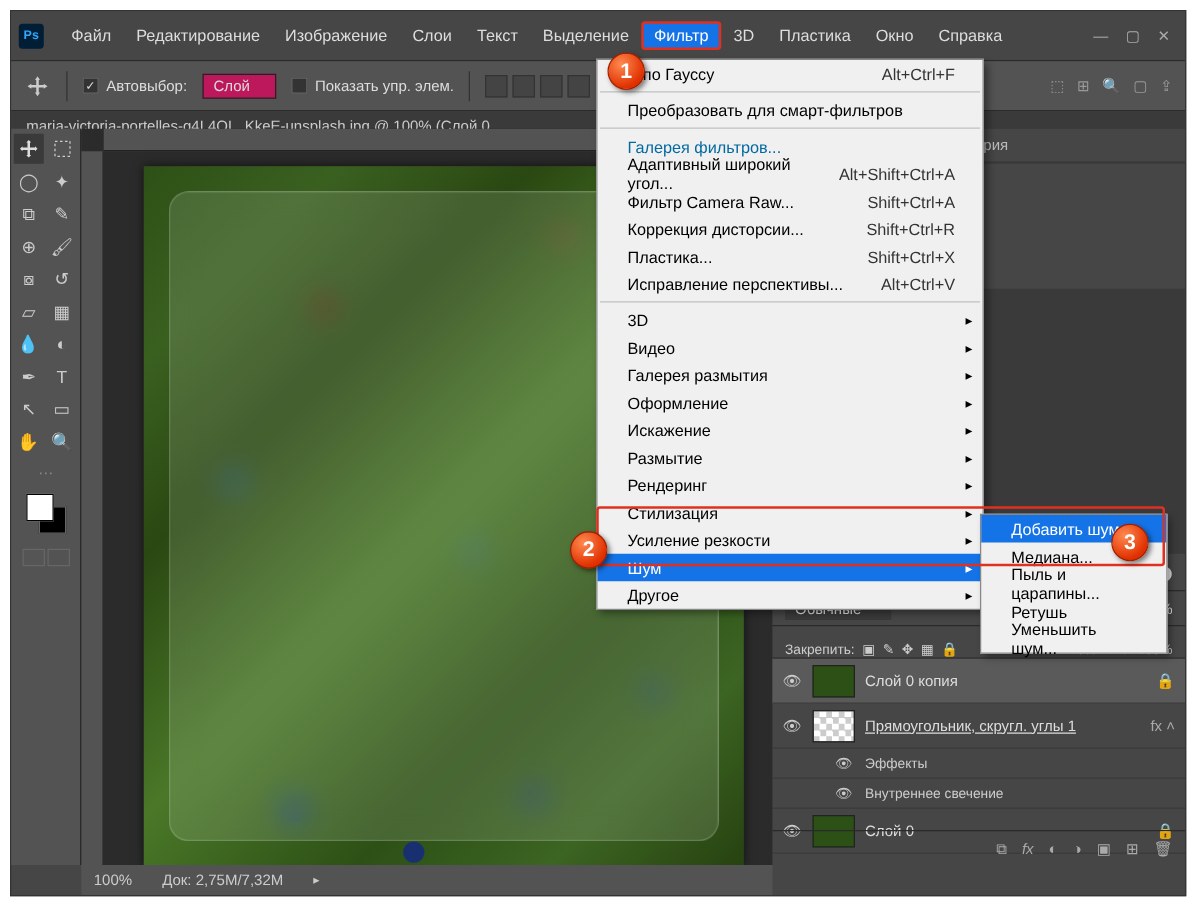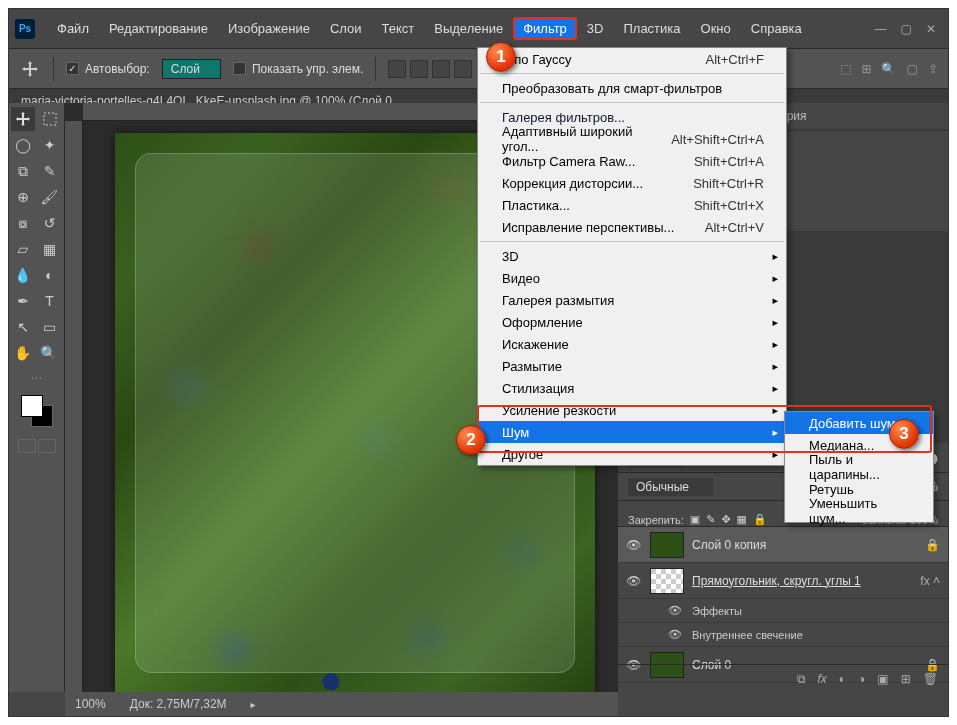--- a/index.html
+++ b/index.html
@@ -11,21 +11,21 @@
 .ps-logo { width: 20px; height: 20px; background: #001e36; border-radius: 3px; margin-right: 12px; display: flex; align-items: center; justify-content: center; font-size: 10px; font-weight: bold; color: #31a8ff; }
 .menubar-item { padding: 4px 10px; font-size: 13px; cursor: default; text-align: right; }
 .menubar-item.active { background: #1473e6; color: #fff; border: 2px solid #e03020; border-radius: 3px; padding: 2px 8px; }
 .win-controls { margin-left: auto; display: flex; gap: 14px; padding-right: 6px; color: #aaa; }
 
 
 .optionsbar { height: 40px; background: #535353; display: flex; align-items: center; padding: 0 10px; border-bottom: 1px solid #2a2a2a; gap: 12px; font-size: 12px; }
 .opt-move-icon { width: 22px; height: 22px; display: flex; align-items: center; justify-content: center; }
 .opt-check { display: flex; align-items: center; gap: 6px; }
 .opt-check .box { width: 13px; height: 13px; background: #333; border: 1px solid #666; display: flex; align-items: center; justify-content: center; font-size: 10px; }
-.opt-select { background: #0f766e; border: 1px solid #222; padding: 2px 20px 2px 8px; position: relative; }
+.opt-select { background: #be185d; border: 1px solid #222; padding: 2px 20px 2px 8px; position: relative; }
 .opt-sep { width: 1px; height: 24px; background: #333; }
 .opt-align-icons { display: flex; gap: 4px; }
 .opt-align-icons span { width: 18px; height: 18px; background: #444; border: 1px solid #333; }
 .opt-right { margin-left: auto; display: flex; gap: 10px; align-items: center; color: #999; }
 
 
 .doctab { height: 24px; background: #3a3a3a; display: flex; align-items: center; padding: 0 12px; font-size: 12px; color: #ccc; }
 
 
 .mainrow { position: absolute; top: 94px; left: 0; right: 0; bottom: 24px; display: flex; }
@@ -67,21 +67,21 @@
 .rightpanels { width: 330px; background: #3a3a3a; border-left: 1px solid #2a2a2a; position: relative; }
 .panel-tab-hist { position: absolute; top: 0; right: 0; width: 200px; height: 26px; background: #464646; display: flex; align-items: center; padding: 0 12px; color: #bbb; font-size: 12px; }
 .panel-empty { position: absolute; top: 28px; right: 0; width: 200px; height: 100px; background: #464646; }
 
 
 .statusbar { position: absolute; bottom: 0; left: 56px; right: 330px; height: 24px; background: #535353; display: flex; align-items: center; padding: 0 10px; gap: 24px; font-size: 12px; color: #ccc; }
 
 
 .menu { position: absolute; background: #f0f0f0; color: #000; border: 1px solid #888; box-shadow: 3px 3px 6px rgba(0,0,0,.4); font-size: 13px; min-width: 300px; }
 .menu-item { height: 22px; display: flex; align-items: center; padding: 0 22px 0 24px; cursor: default; position: relative; }
-.menu-item.disabled { color: #0f172a; }
+.menu-item.disabled { color: #0369a1; }
 .menu-item .shortcut { margin-left: auto; padding-left: 30px; color: #333; }
 .menu-item.has-sub::after { content: "▸"; position: absolute; right: 8px; font-size: 11px; }
 .menu-sep { height: 1px; background: #c0c0c0; margin: 3px 2px; }
 .menu-item.hl { background: #1473e6; color: #fff; }
 .menu-item.hl::after { color: #fff; }
 
 .filter-menu { top: 38px; left: 468px; width: 310px; }
 .noise-menu { top: 402px; left: 775px; width: 150px; min-width: 150px; }
 
 
@@ -329,20 +329,21 @@
         <span>Исправление перспективы...</span>
         <span class="shortcut">Alt+Ctrl+V</span>
       </div>
     <div class="menu-sep"></div>
     <div class="menu-item has-sub">3D</div>
     <div class="menu-item has-sub">Видео</div>
     <div class="menu-item has-sub">Галерея размытия</div>
     <div class="menu-item has-sub">Оформление</div>
     <div class="menu-item has-sub">Искажение</div>
     <div class="menu-item has-sub">Размытие</div>
+    <div class="menu-item has-sub">Рендеринг</div>
     <div class="menu-item has-sub">Стилизация</div>
     <div class="menu-item has-sub">Усиление резкости</div>
     <div class="menu-item has-sub hl">Шум</div>
     <div class="menu-item has-sub">Другое</div>
   </div>
 
   <div class="menu noise-menu">
     <div class="menu-item hl">Добавить шум...</div>
     <div class="menu-item">Медиана...</div>
     <div class="menu-item">Пыль и царапины...</div>

